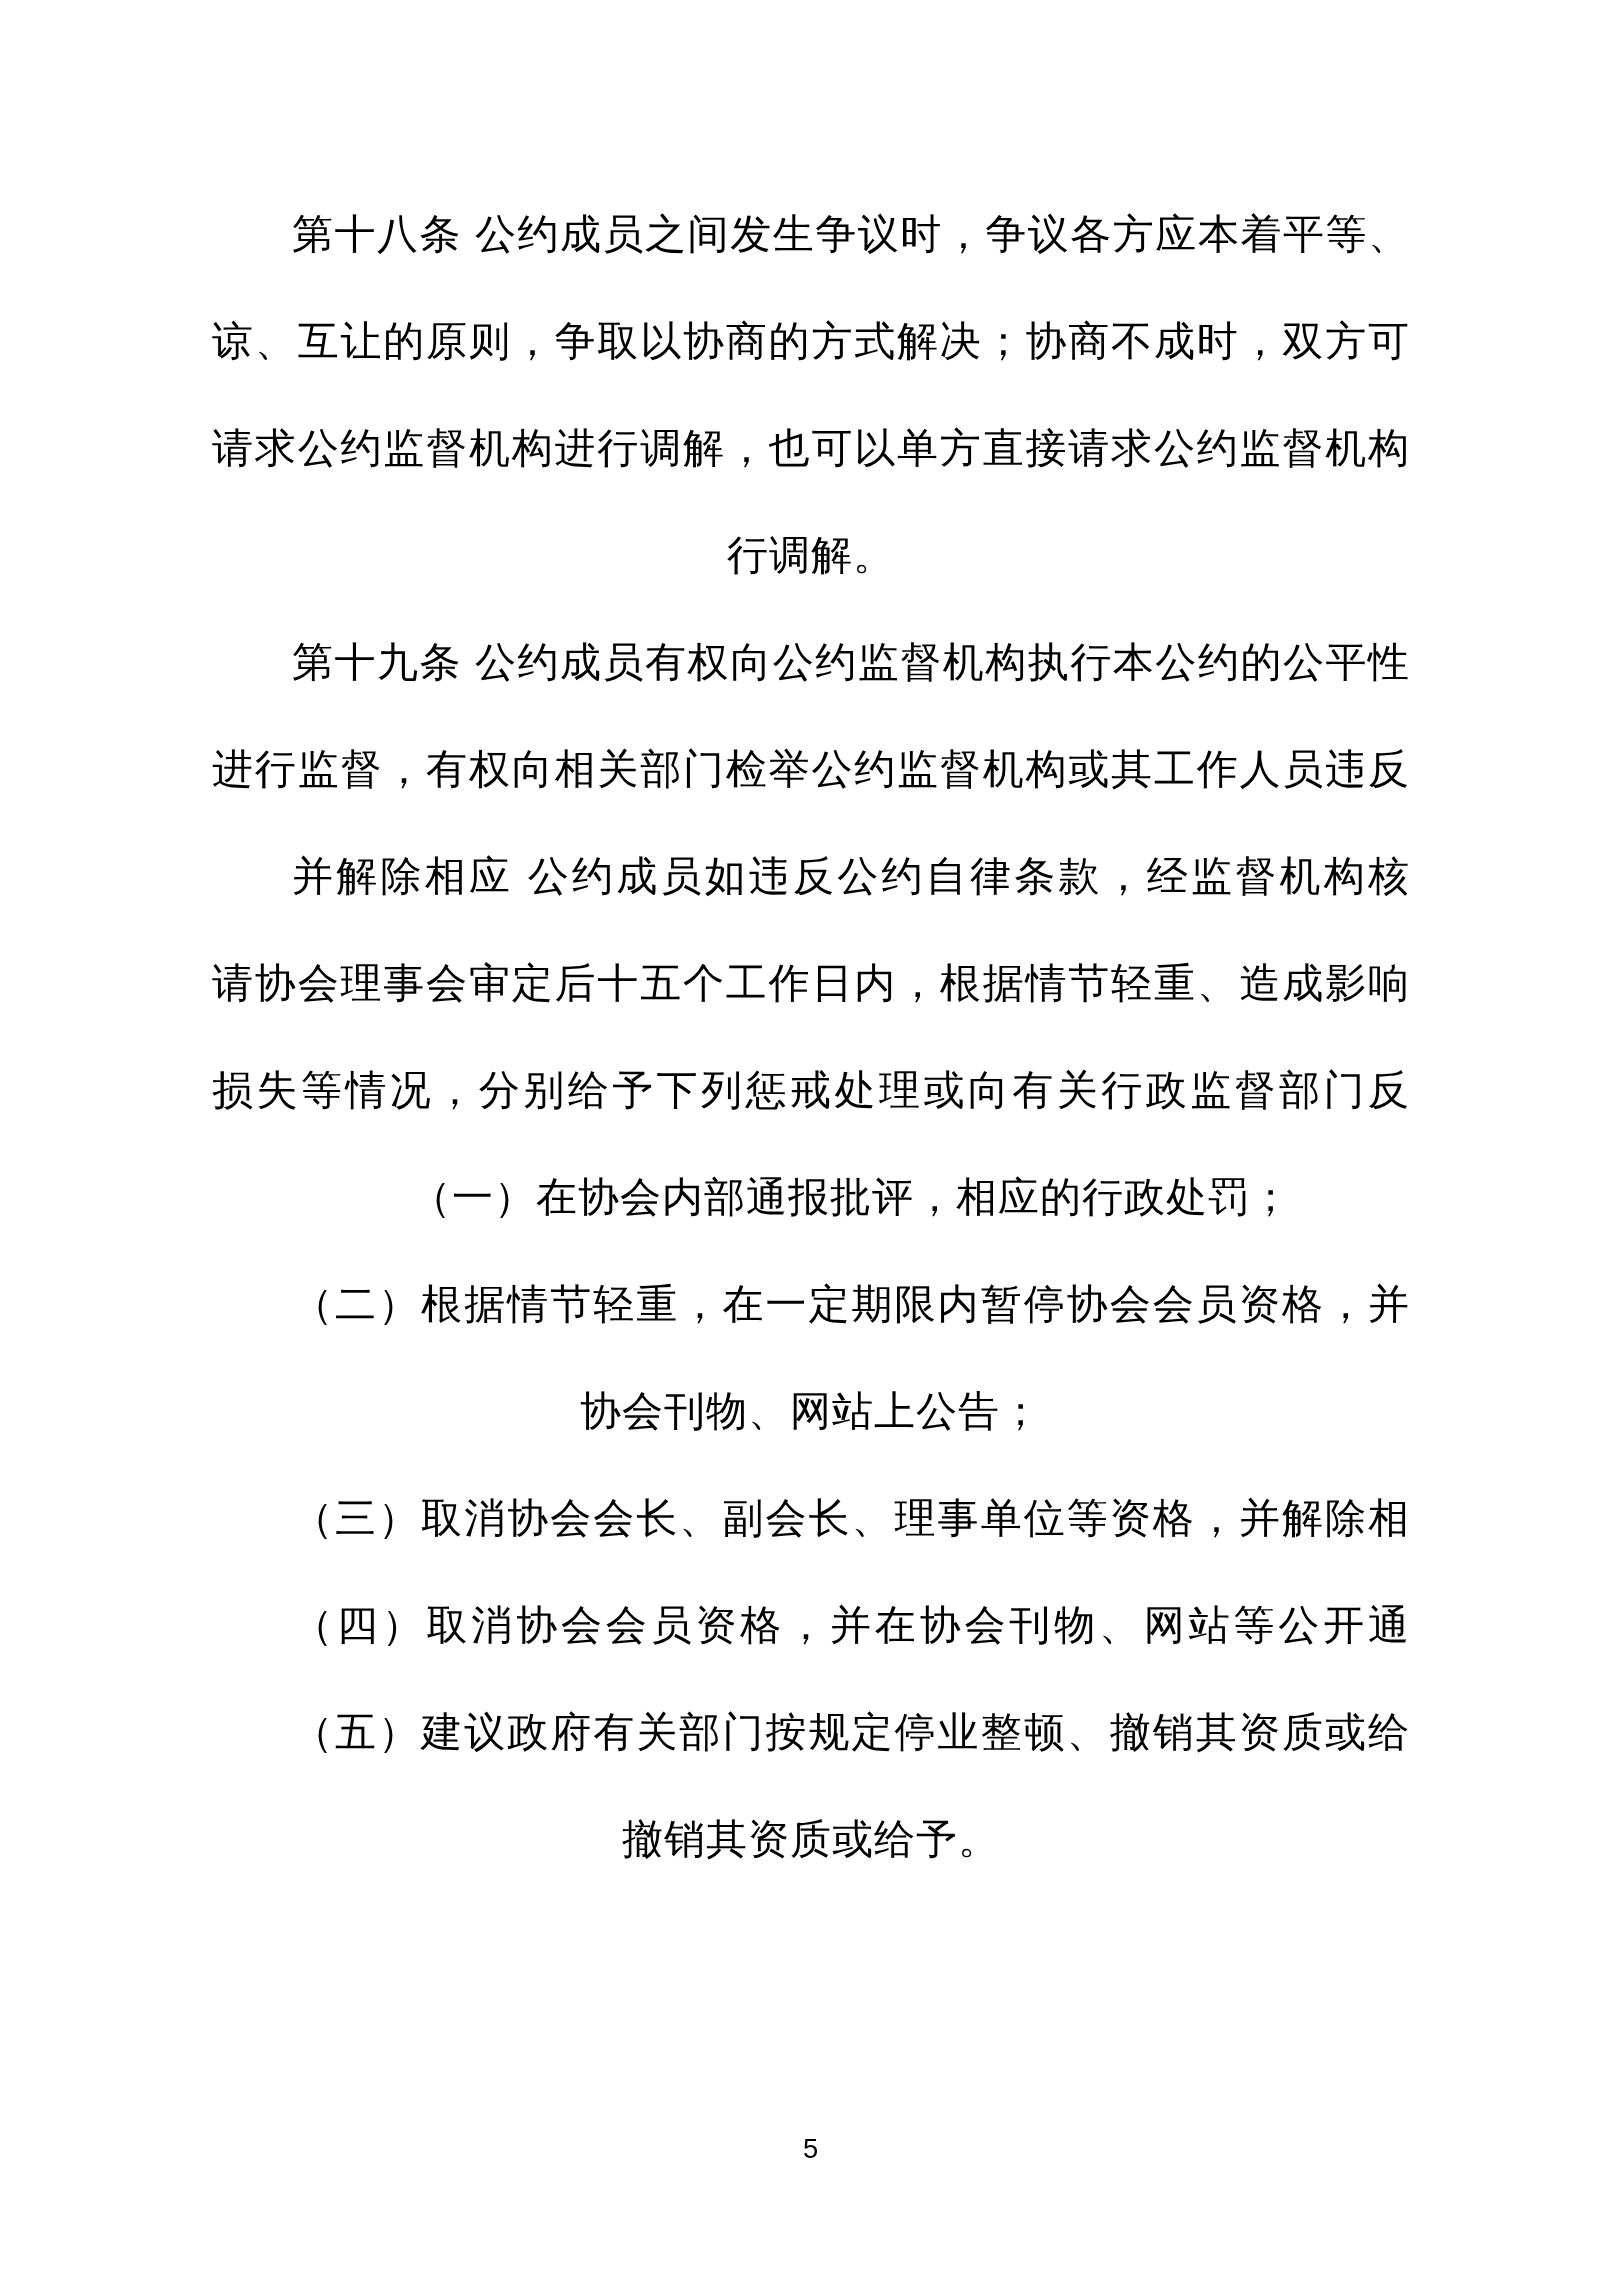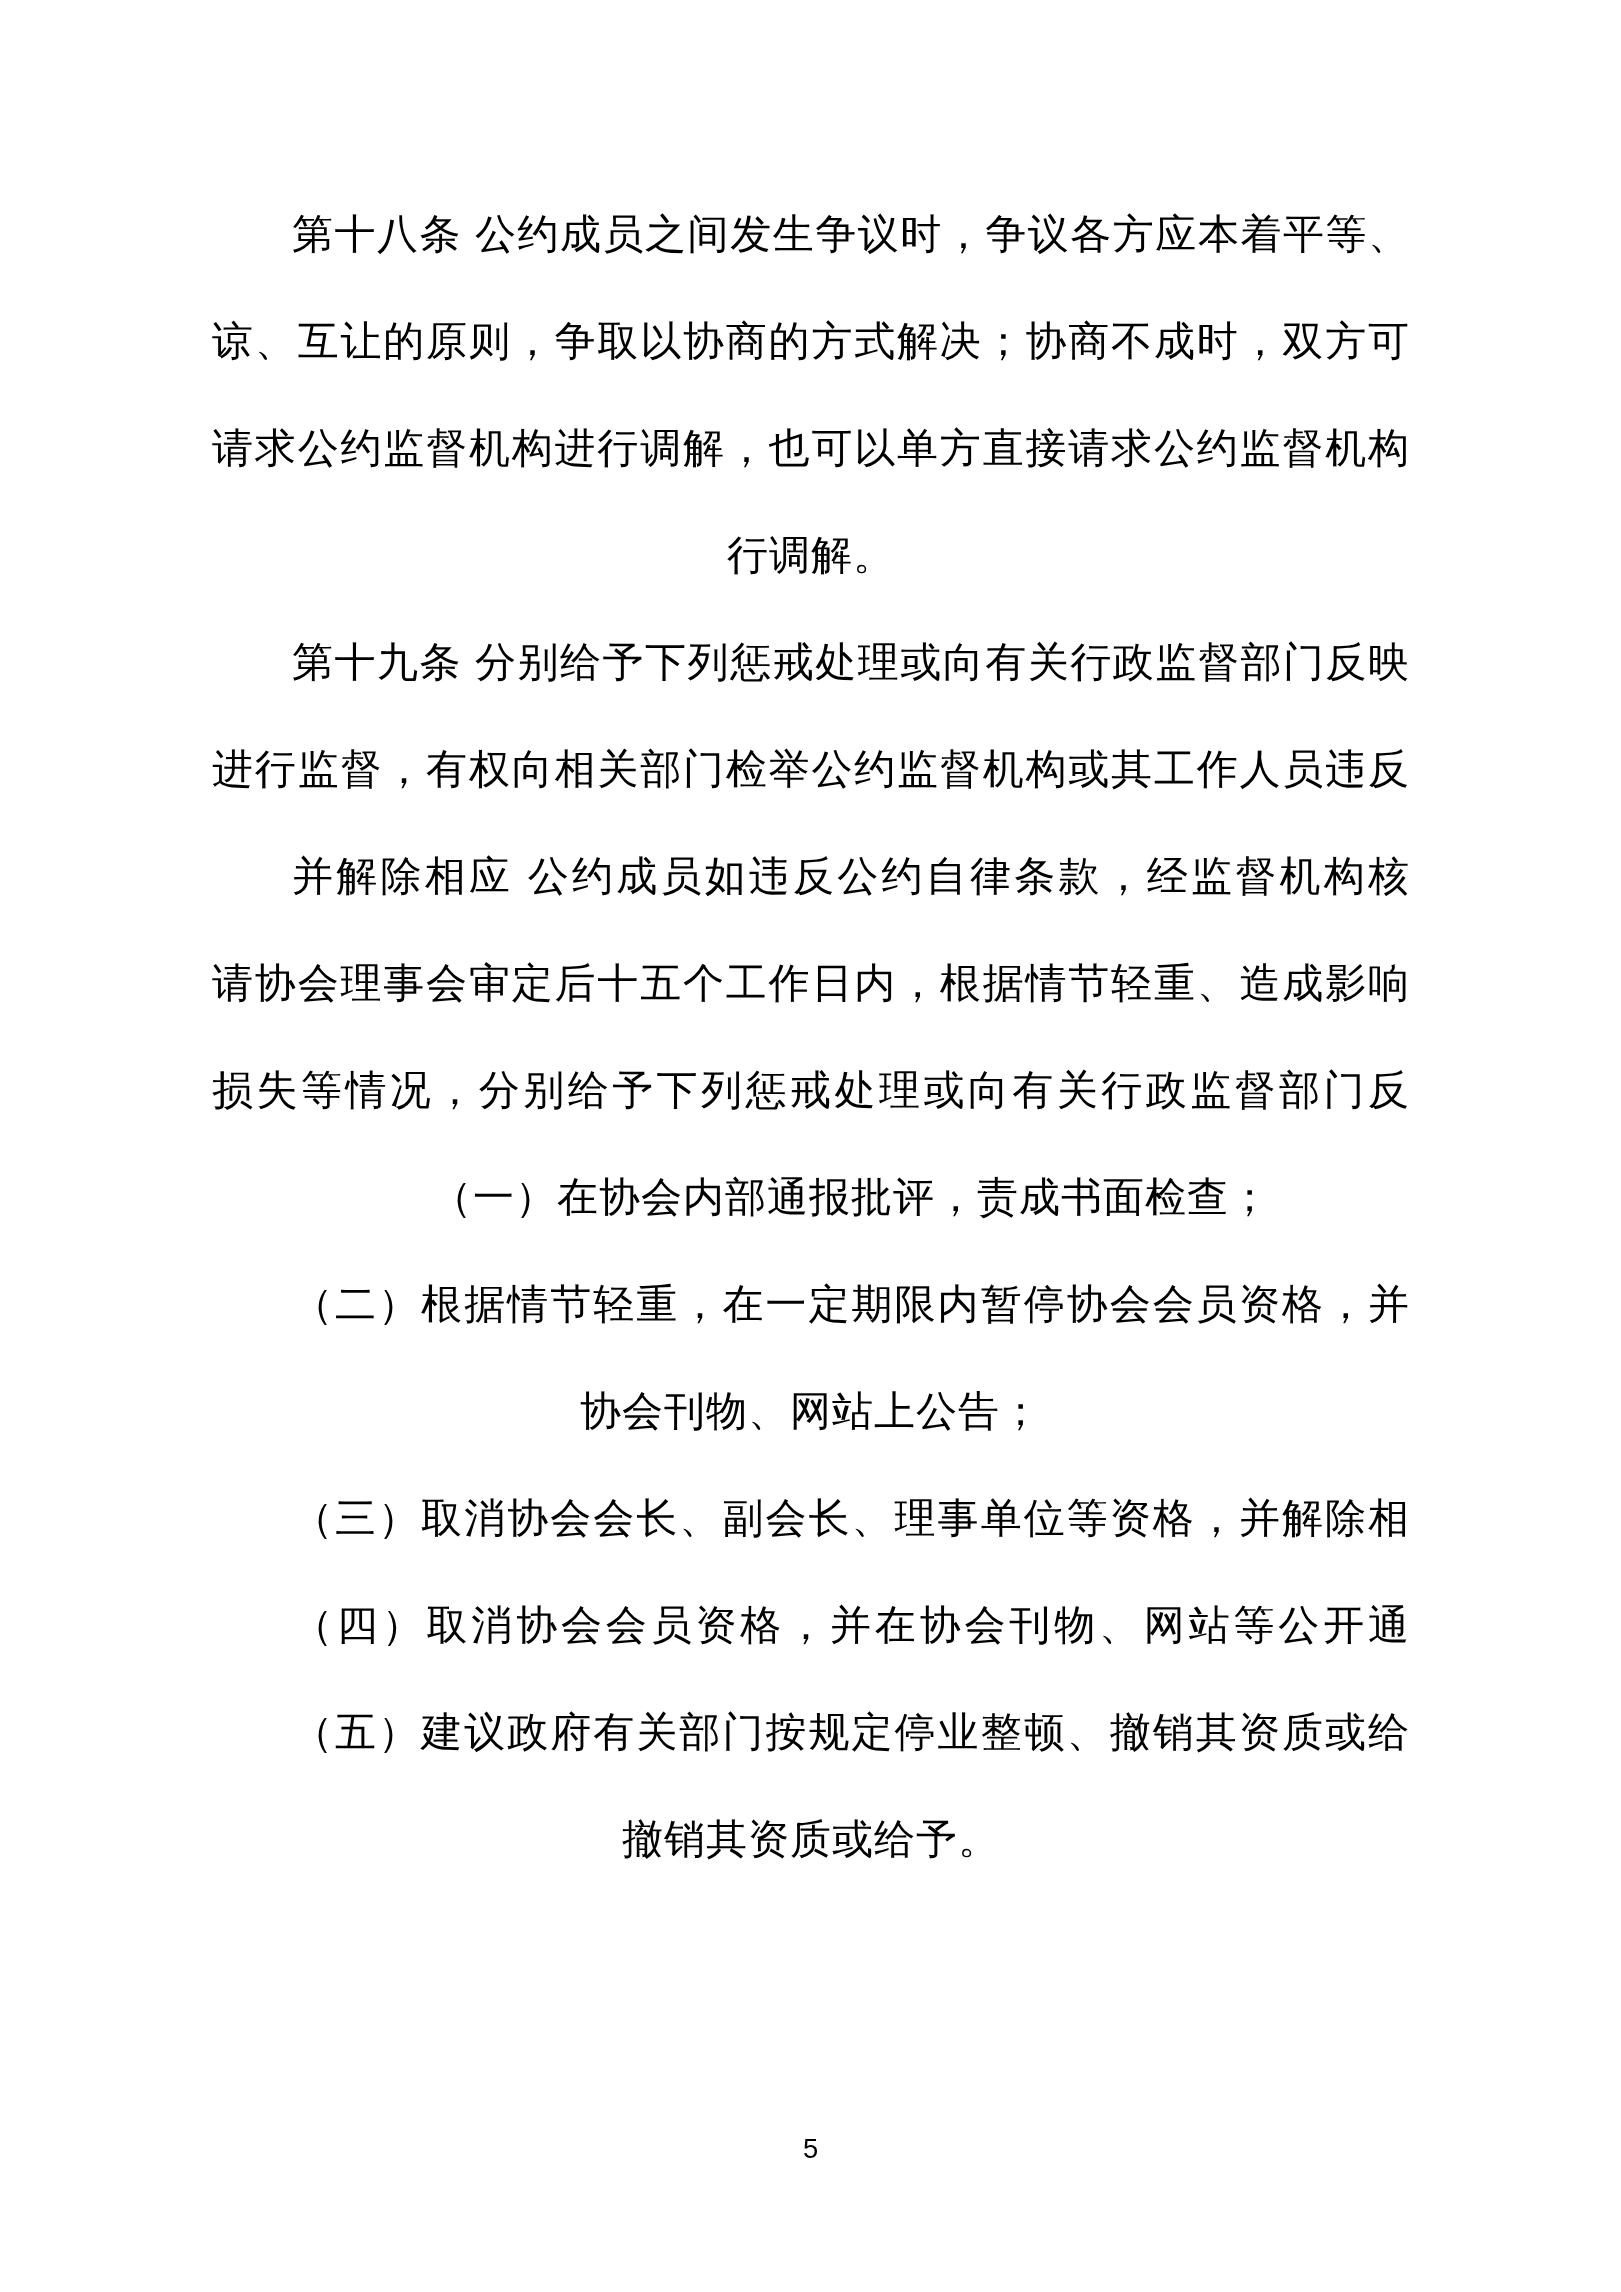--- a/index.html
+++ b/index.html
@@ -67,32 +67,32 @@
   <div class="text-block">
 
     <div class="line indent justify"><span class="article">第十八条</span><span> 公约成员之间发生争议时，争议各方应本着平等、互</span></div>
 
     <div class="line justify"><span>谅、互让的原则，争取以协商的方式解决；协商不成时，双方可以</span></div>
 
     <div class="line justify"><span>请求公约监督机构进行调解，也可以单方直接请求公约监督机构进</span></div>
 
     <div class="line"><span>行调解。</span></div>
 
-    <div class="line indent justify"><span class="article">第十九条</span><span> 分别给予下列惩戒处理或向有关行政监督部门反映</span></div>
+    <div class="line indent justify"><span class="article">第十九条</span><span> 公约成员有权向公约监督机构执行本公约的公平性</span></div>
 
     <div class="line justify"><span>进行监督，有权向相关部门检举公约监督机构或其工作人员违反公</span></div>
 
 
     <div class="line indent justify"><span class="article">并解除相应</span><span> 公约成员如违反公约自律条款，经监督机构核实，提</span></div>
 
     <div class="line justify"><span>请协会理事会审定后十五个工作日内，根据情节轻重、造成影响和</span></div>
 
     <div class="line justify"><span>损失等情况，分别给予下列惩戒处理或向有关行政监督部门反映：</span></div>
 
-    <div class="line indent"><span>（一）在协会内部通报批评，责成书面检查；</span></div>
+    <div class="line indent"><span>（一）在协会内部通报批评，相应的行政处罚；</span></div>
 
     <div class="line indent justify"><span>（二）根据情节轻重，在一定期限内暂停协会会员资格，并在</span></div>
 
     <div class="line"><span>协会刊物、网站上公告；</span></div>
 
     <div class="line indent justify"><span>（三）取消协会会长、副会长、理事单位等资格，并解除相应</span></div>
 
 
     <div class="line indent justify"><span>（四）取消协会会员资格，并在协会刊物、网站等公开通报；</span></div>
 

